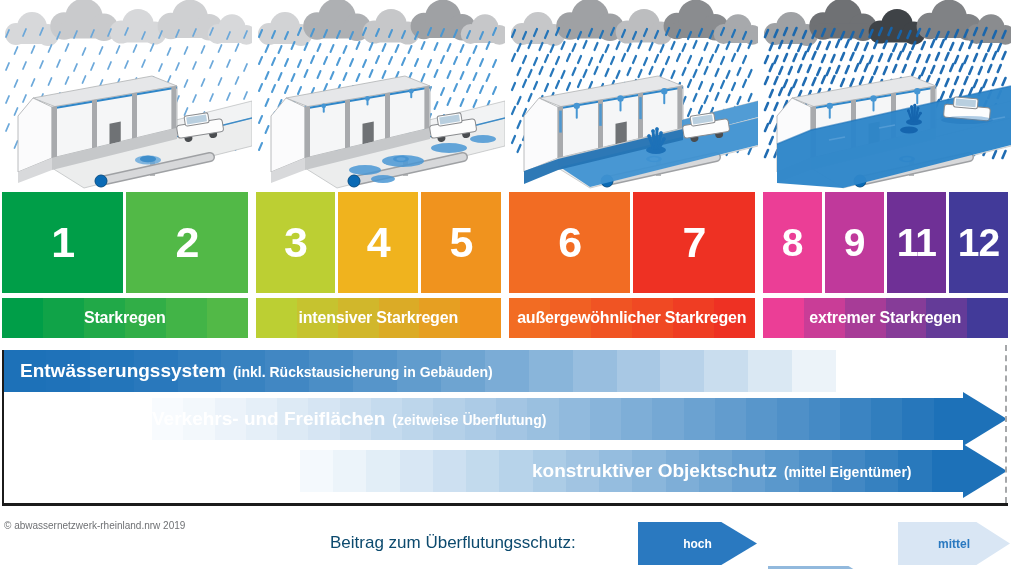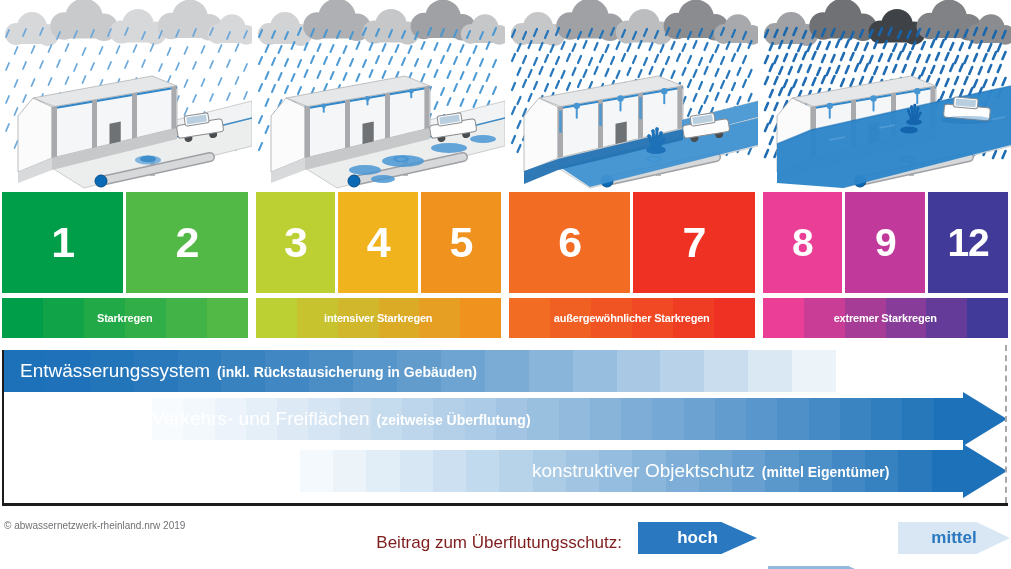--- a/index.html
+++ b/index.html
@@ -12,45 +12,45 @@
   .panel{width:252px;height:190px;display:block;}
 
   
   .scale-row{position:absolute;left:2px;top:192px;width:1006px;height:101px;display:flex;gap:8px;}
   .scale-group{flex:1;display:flex;gap:3px;}
   .scale-cell{flex:1;display:flex;align-items:center;justify-content:center;color:#fff;font-weight:bold;font-size:43px;letter-spacing:-1px;}
   .scale-group.cells-5 .scale-cell{font-size:39px;}
 
   
   .label-row{position:absolute;left:2px;top:298px;width:1006px;height:40px;display:flex;gap:8px;}
-  .scale-band{flex:1;display:flex;align-items:center;justify-content:center;color:#fff;font-weight:bold;font-size:11px;letter-spacing:-0.2px;white-space:nowrap;}
+  .scale-band{flex:1;display:flex;align-items:center;justify-content:center;color:#fff;font-weight:bold;font-size:16px;letter-spacing:-0.2px;white-space:nowrap;}
 
   
   .bar{position:absolute;height:42px;display:flex;align-items:center;color:#fff;white-space:nowrap;}
-  .bar-title{font-size:19px;font-weight:normal;}
+  .bar-title{font-size:19px;font-weight:bold;}
   .bar-note{font-size:14px;font-weight:bold;margin-left:7px;}
   #bar1{left:2px;top:350px;width:878px;padding-left:18px;}
   #bar2{left:152px;top:398px;width:813px;justify-content:flex-start;}
   #bar3{left:300px;top:450px;width:665px;}
   #bar3 .bar-text{position:absolute;left:232px;}
   .bar-arrow{position:absolute;width:44px;height:54px;}
   #arrow2{left:963px;top:392px;}
   #arrow3{left:963px;top:444px;}
 
   
   .axis-left{position:absolute;left:2px;top:350px;width:2px;height:155px;background:#1b1b1b;}
   .axis-bottom{position:absolute;left:2px;top:503px;width:1006px;height:2.5px;background:#1b1b1b;}
   .dashed-line{position:absolute;left:1005px;top:345px;height:158px;width:0;border-left:2px dashed #a5a7a9;}
 
   
   .copyright{position:absolute;left:4px;top:520px;font-size:10px;color:#6f7174;}
-  .legend-label{position:absolute;left:330px;top:533px;width:292px;text-align:right;font-size:17px;color:#7f1d1d;}
+  .legend-label{position:absolute;left:330px;top:533px;width:292px;font-size:17px;color:#0c4a6e;}
   .legend-arrows{position:absolute;left:638px;top:522px;height:43px;}
-  .legend-arrow{position:absolute;top:0;height:32px;display:flex;align-items:center;justify-content:center;padding-right:24%;
-    font-size:17px;font-weight:bold;
+  .legend-arrow{position:absolute;top:0;height:43px;display:flex;align-items:center;justify-content:center;padding-right:24%;
+    font-size:12px;font-weight:bold;
     clip-path:polygon(0 0,70% 0,100% 50%,70% 100%,0 100%);}
 </style>
 </head>
 <body>
 
 <div class="stage">
 
   <div class="panels">
     <svg class="panel" viewBox="0 0 252 190">
         <g>
@@ -1146,20 +1146,21 @@
         <div class="scale-cell" style="background: rgb(240, 179, 30);">4</div>
         <div class="scale-cell" style="background: rgb(240, 147, 30);">5</div>
       </div>
       <div class="scale-group">
         <div class="scale-cell" style="background: rgb(242, 108, 35);">6</div>
         <div class="scale-cell" style="background: rgb(238, 49, 35);">7</div>
       </div>
       <div class="scale-group cells-5">
         <div class="scale-cell" style="background: rgb(235, 62, 150);">8</div>
         <div class="scale-cell" style="background: rgb(192, 57, 155);">9</div>
+        <div class="scale-cell" style="background: rgb(111, 48, 150);">11</div>
         <div class="scale-cell" style="background: rgb(66, 58, 153);">12</div>
       </div>
     </div>
   <div class="label-row" id="labelRow">
       <div class="scale-band" style="background: linear-gradient(90deg, rgb(0, 158, 72) 0%, rgb(0, 158, 72) 16.6667%, rgb(16, 163, 72) 16.6667%, rgb(16, 163, 72) 33.3333%, rgb(33, 169, 72) 33.3333%, rgb(33, 169, 72) 50%, rgb(49, 174, 71) 50%, rgb(49, 174, 71) 66.6667%, rgb(66, 180, 71) 66.6667%, rgb(66, 180, 71) 83.3333%, rgb(82, 185, 71) 83.3333%, rgb(82, 185, 71) 100%);">Starkregen</div>
       <div class="scale-band" style="background: linear-gradient(90deg, rgb(188, 207, 51) 0%, rgb(188, 207, 51) 16.6667%, rgb(198, 195, 47) 16.6667%, rgb(198, 195, 47) 33.3333%, rgb(209, 183, 43) 33.3333%, rgb(209, 183, 43) 50%, rgb(219, 171, 38) 50%, rgb(219, 171, 38) 66.6667%, rgb(230, 159, 34) 66.6667%, rgb(230, 159, 34) 83.3333%, rgb(240, 147, 30) 83.3333%, rgb(240, 147, 30) 100%);">intensiver Starkregen</div>
       <div class="scale-band" style="background: linear-gradient(90deg, rgb(242, 108, 35) 0%, rgb(242, 108, 35) 16.6667%, rgb(241, 96, 35) 16.6667%, rgb(241, 96, 35) 33.3333%, rgb(240, 84, 35) 33.3333%, rgb(240, 84, 35) 50%, rgb(240, 73, 35) 50%, rgb(240, 73, 35) 66.6667%, rgb(239, 61, 35) 66.6667%, rgb(239, 61, 35) 83.3333%, rgb(238, 49, 35) 83.3333%, rgb(238, 49, 35) 100%);">außergewöhnlicher Starkregen</div>
       <div class="scale-band" style="background: linear-gradient(90deg, rgb(235, 62, 150) 0%, rgb(235, 62, 150) 16.6667%, rgb(201, 61, 151) 16.6667%, rgb(201, 61, 151) 33.3333%, rgb(167, 60, 151) 33.3333%, rgb(167, 60, 151) 50%, rgb(134, 60, 152) 50%, rgb(134, 60, 152) 66.6667%, rgb(100, 59, 152) 66.6667%, rgb(100, 59, 152) 83.3333%, rgb(66, 58, 153) 83.3333%, rgb(66, 58, 153) 100%);">extremer Starkregen</div>
     </div>
 

